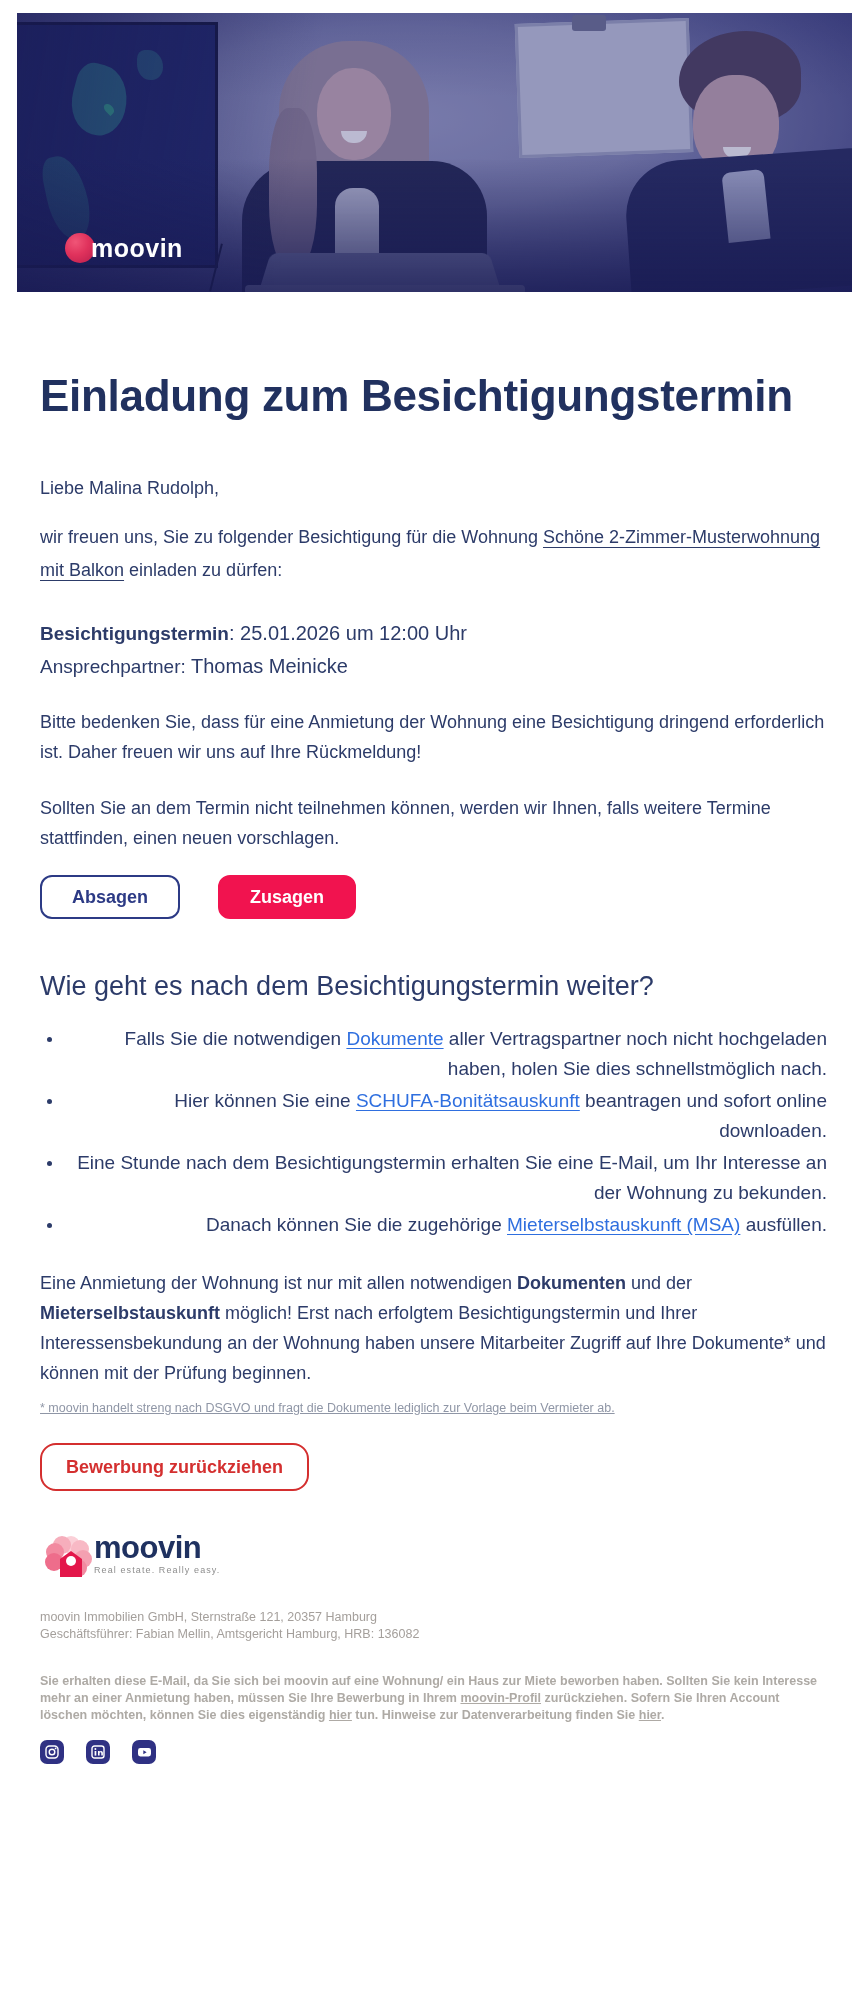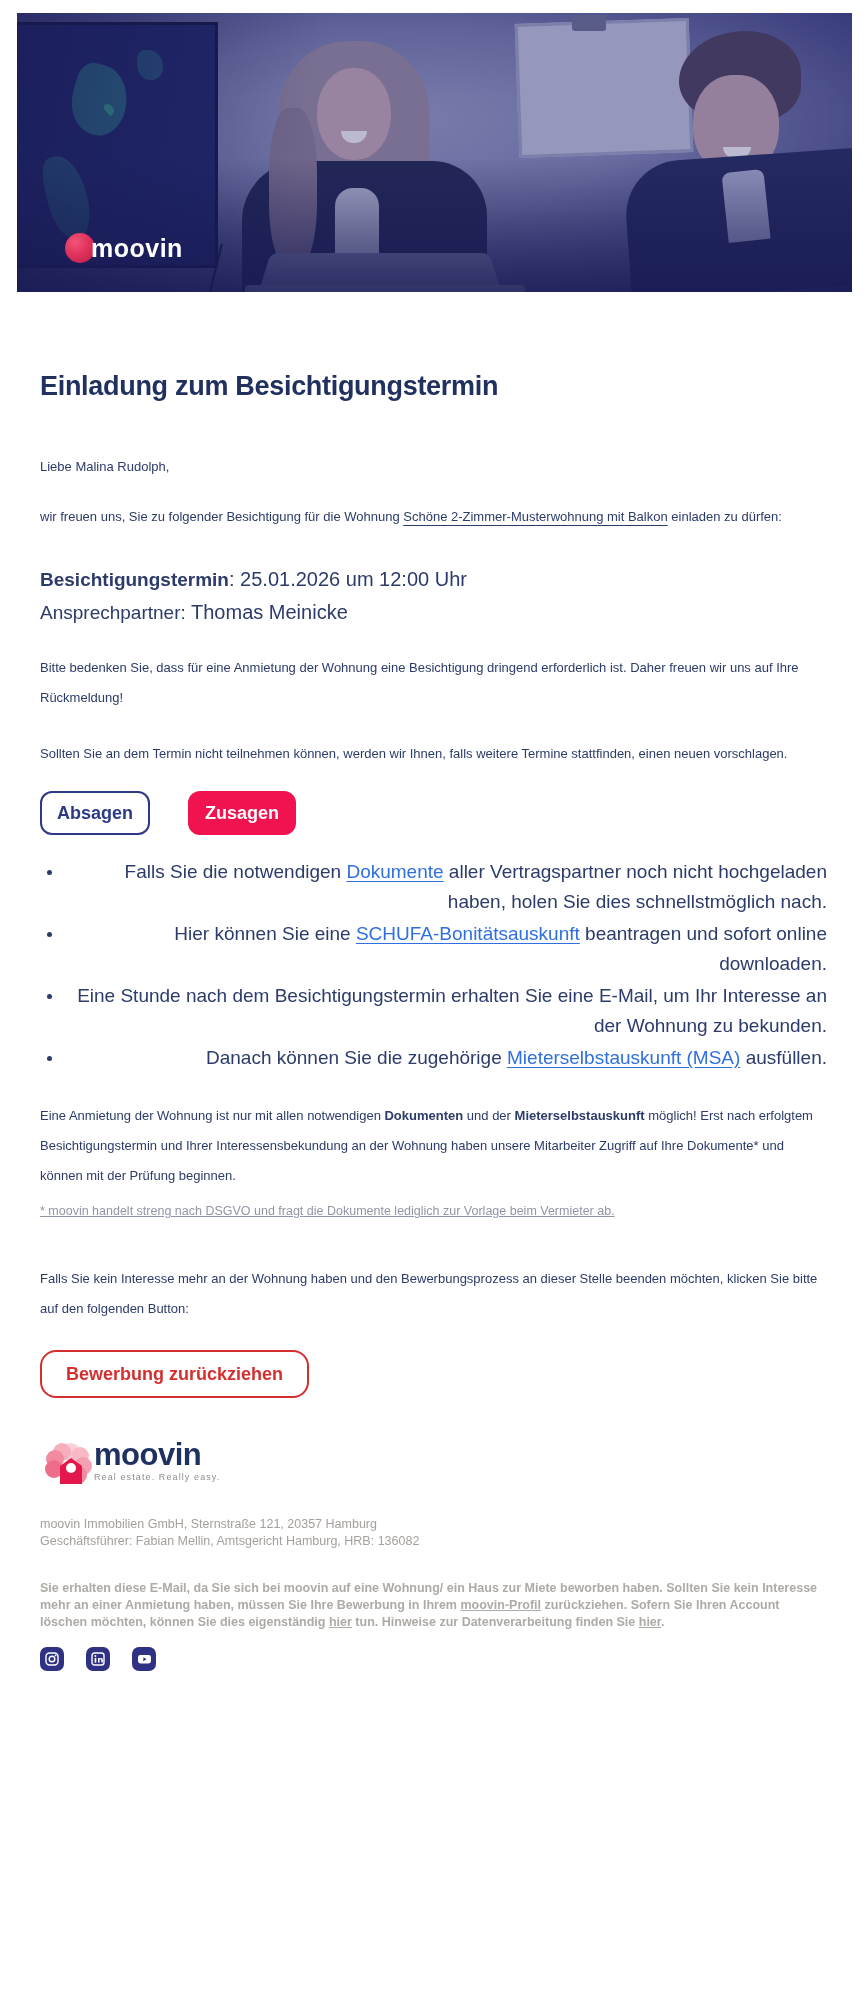--- a/index.html
+++ b/index.html
@@ -47,41 +47,41 @@
   .laptop-base{left:228px;top:272px;width:280px;height:10px;background:#a9acc6;border-radius:4px;}
   .hero-tint{left:0;top:0;right:0;bottom:0;background:rgba(44,47,118,.30);}
   .hero-shade{left:0;top:0;right:0;bottom:0;background:linear-gradient(180deg,rgba(26,28,86,0) 52%,rgba(24,26,82,.78) 100%),linear-gradient(100deg,rgba(24,26,82,.55) 0%,rgba(24,26,82,0) 35%);}
   .hero-logo{left:48px;top:218px;height:34px;display:flex;align-items:center;}
   .hero-logo .circle{position:static;width:30px;height:30px;border-radius:50%;background:radial-gradient(circle at 35% 30%,#f05577 0%,#e0325c 45%,#b91d4c 100%);}
   .hero-logo .logo-word{position:static;margin-left:-4px;color:#ffffff;font-size:25px;font-weight:700;letter-spacing:.5px;}
 
   
   .content{padding:0 40px;}
   h1{
-    margin:78px 0 0 0;font-size:27px;line-height:1.2;font-weight:800;
+    margin:78px 0 0 0;font-size:44px;line-height:1.2;font-weight:800;
     color:#21315f;letter-spacing:-.3px;
   }
-  p{margin:0;font-size:13px;line-height:30px;color:#2c3b69;}
+  p{margin:0;font-size:18px;line-height:30px;color:#2c3b69;}
   .greeting{margin-top:50px;}
   .intro{margin-top:18px;max-width:790px;line-height:33px;}
   a.navy-link{color:#2c3b69;text-decoration:underline;text-underline-offset:4px;}
   a.blue-link{color:#2f6fdf;text-decoration:underline;text-underline-offset:3px;}
 
   .details{margin-top:30px;}
   .details .row{font-size:19px;line-height:33px;color:#2c3b69;}
   .details .lbl-bold{font-weight:700;margin-top:8px;}
   .details .val{font-size:20px;}
 
   .para{margin-top:24px;max-width:810px;}
   .para2{margin-top:26px;max-width:810px;}
 
   .btn-row{margin-top:22px;display:flex;gap:15px;}
   .btn{
     display:inline-block;box-sizing:border-box;height:44px;line-height:40px;
-    border-radius:12px;font-size:18px;font-weight:700;padding:0 15px;cursor:pointer;
+    border-radius:12px;font-size:18px;font-weight:700;padding:0 30px;cursor:pointer;
     font-family:"Liberation Sans","DejaVu Sans",sans-serif;
   }
   .btn-outline-navy{background:#fff;border:2px solid #2c3a85;color:#2c3a85;}
   .btn-pink{background:#f1134f;border:2px solid #f1134f;color:#fff;margin-left:23px;}
 
   h2{margin:52px 0 0 0;font-size:27px;font-weight:500;color:#2c3b69;letter-spacing:0;}
   ul.steps{margin:22px 0 0 0;padding:0 0 0 24px;max-width:770px;text-align:right;}
   ul.steps li{font-size:19px;line-height:30px;color:#2c3b69;margin:0 0 2px 0;padding-left:8px;}
   ul.steps li::marker{color:#2c3b69;font-size:17px;}
 
@@ -160,33 +160,33 @@
 
     <p class="para">Bitte bedenken Sie, dass für eine Anmietung der Wohnung eine Besichtigung dringend erforderlich ist. Daher freuen wir uns auf Ihre Rückmeldung!</p>
 
     <p class="para2">Sollten Sie an dem Termin nicht teilnehmen können, werden wir Ihnen, falls weitere Termine stattfinden, einen neuen vorschlagen.</p>
 
     <div class="btn-row">
       <button class="btn btn-outline-navy">Absagen</button>
       <button class="btn btn-pink">Zusagen</button>
     </div>
 
+    <h2>Wie geht es nach dem Besichtigungstermin weiter?</h2>
 
     <ul class="steps">
       <li><span>Falls Sie die notwendigen </span><a class="blue-link" href="#">Dokumente</a><span> aller Vertragspartner noch nicht hochgeladen haben, holen Sie dies schnellstmöglich nach.</span></li>
       <li><span>Hier können Sie eine </span><a class="blue-link" href="#">SCHUFA-Bonitätsauskunft</a><span> beantragen und sofort online downloaden.</span></li>
       <li><span>Eine Stunde nach dem Besichtigungstermin erhalten Sie eine E-Mail, um Ihr Interesse an der Wohnung zu bekunden.</span></li>
       <li><span>Danach können Sie die zugehörige </span><a class="blue-link" href="#">Mieterselbstauskunft (MSA)</a><span> ausfüllen.</span></li>
     </ul>
 
     <p class="anmietung"><span>Eine Anmietung der Wohnung ist nur mit allen notwendigen </span><b>Dokumenten</b><span> und der </span><b>Mieterselbstauskunft</b><span> möglich! Erst nach erfolgtem Besichtigungstermin und Ihrer Interessensbekundung an der Wohnung haben unsere Mitarbeiter Zugriff auf Ihre Dokumente* und können mit der Prüfung beginnen.</span></p>
 
     <p class="footnote">* moovin handelt streng nach DSGVO und fragt die Dokumente lediglich zur Vorlage beim Vermieter ab.</p>
 
-    <p class="withdraw-para">Falls Sie kein Interesse mehr an der Wohnung haben und den Bewerbungsprozess an dieser Stelle beenden möchten, klicken Sie bitte auf den folgenden Button:</p>
 
     <button class="btn-outline-red">Bewerbung zurückziehen</button>
 
 
     
     <div class="footer-logo">
       <svg width="62" height="62" viewBox="0 0 62 62">
         <circle cx="31" cy="24" r="9" fill="#fbd0d8"></circle>
         <circle cx="40" cy="28" r="9" fill="#f8b9c5"></circle>
         <circle cx="43" cy="38" r="9" fill="#f4a0b1"></circle>

